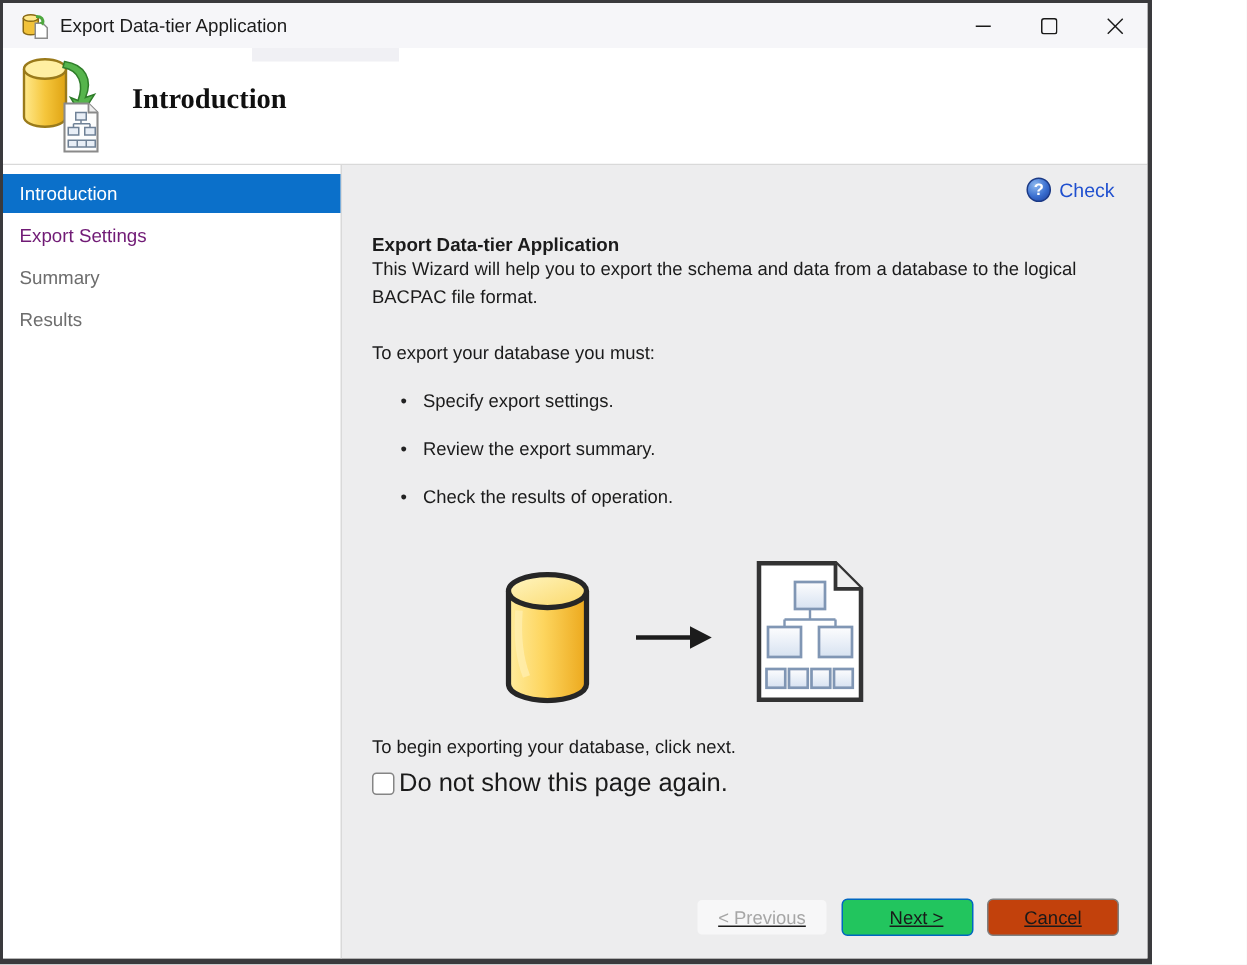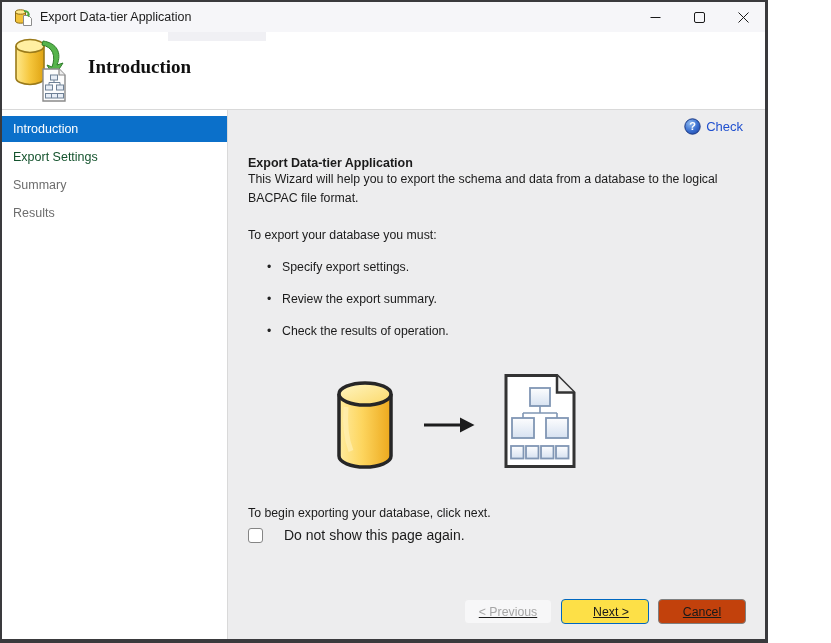--- a/index.html
+++ b/index.html
@@ -18,42 +18,42 @@
   .header{height:77px;background:#fff;position:relative;}
   .big-icon{position:absolute;left:10px;top:3px;}
   .header-title{position:absolute;left:86px;top:24px;font-family:"Liberation Serif","DejaVu Serif",serif;
     font-size:19px;font-weight:bold;color:#101010;}
   .hdiv{height:1px;background:#d9d9d9;}
   
   .bodyrow{display:flex;height:529px;}
   .sidebar{width:226px;background:#fff;border-right:1px solid #d9d9d9;padding-top:6px;box-sizing:border-box;flex:none;}
   .side-item{height:26px;line-height:26px;padding-left:11px;font-size:12.5px;margin-bottom:2px;cursor:default;}
   .side-item.selected{background:#0b70ca;color:#ffffff;}
-  .side-item.link{color:#14532d;}
+  .side-item.link{color:#701a75;}
   .side-item.dim{color:#6d6d6d;}
   .pane{flex:1;background:#ededee;position:relative;padding:0 24px 0 20px;box-sizing:border-box;}
   .help{position:absolute;top:8px;right:22px;display:flex;align-items:center;gap:5px;
     font-size:13px;color:#2050cf;cursor:pointer;}
   .heading{padding-top:46px;font-weight:bold;font-size:12.5px;}
   .intro{max-width:556px;font-size:12.3px;line-height:19px;}
   .steps-intro{margin-top:20px;font-size:12.3px;}
   .step{display:flex;margin-top:18px;font-size:12.3px;}
   .step .bullet{width:15px;margin-left:19px;color:#222;flex:none;}
   .graphic{margin:42px 0 0 86px;display:flex;align-items:center;}
   .arrow-wrap{margin:0 26px;}
   .doc-wrap{margin-top:-8px;}
-  .note{margin-top:32px;font-size:12.3px;}
-  .checkrow{margin-top:7px;display:flex;align-items:center;gap:21px;font-size:14px;}
+  .note{margin-top:16px;font-size:12.3px;}
+  .checkrow{margin-top:7px;display:flex;align-items:center;gap:3px;font-size:17px;}
   .checkbox{width:13px;height:13px;border:1px solid #858585;border-radius:3px;background:#fff;flex:none;cursor:pointer;}
   
   .footer-buttons{position:absolute;right:19px;bottom:15px;display:flex;gap:9px;text-decoration:underline;}
   .btn{width:88px;height:25px;border-radius:4px;font-size:12.3px;font-family:inherit;
     display:flex;align-items:center;justify-content:center;box-sizing:border-box;cursor:pointer;}
   .btn.disabled{background:#f7f7f8;color:#a6a6a6;border:1px solid #ededee;}
-  .btn.default{background:#fde047;color:#191919;border:1.5px solid #0067c0;padding-left:12px;}
+  .btn.default{background:#22c55e;color:#191919;border:1.5px solid #0067c0;padding-left:12px;}
   .btn.normal{background:#c2410c;color:#191919;border:1px solid #7f7f7f;}
 </style>
 </head>
 <body>
 
 <div class="window">
 
   <div class="titlebar">
     <span style="display:flex;">
       <svg width="19" height="17" viewBox="0 0 19 17">

